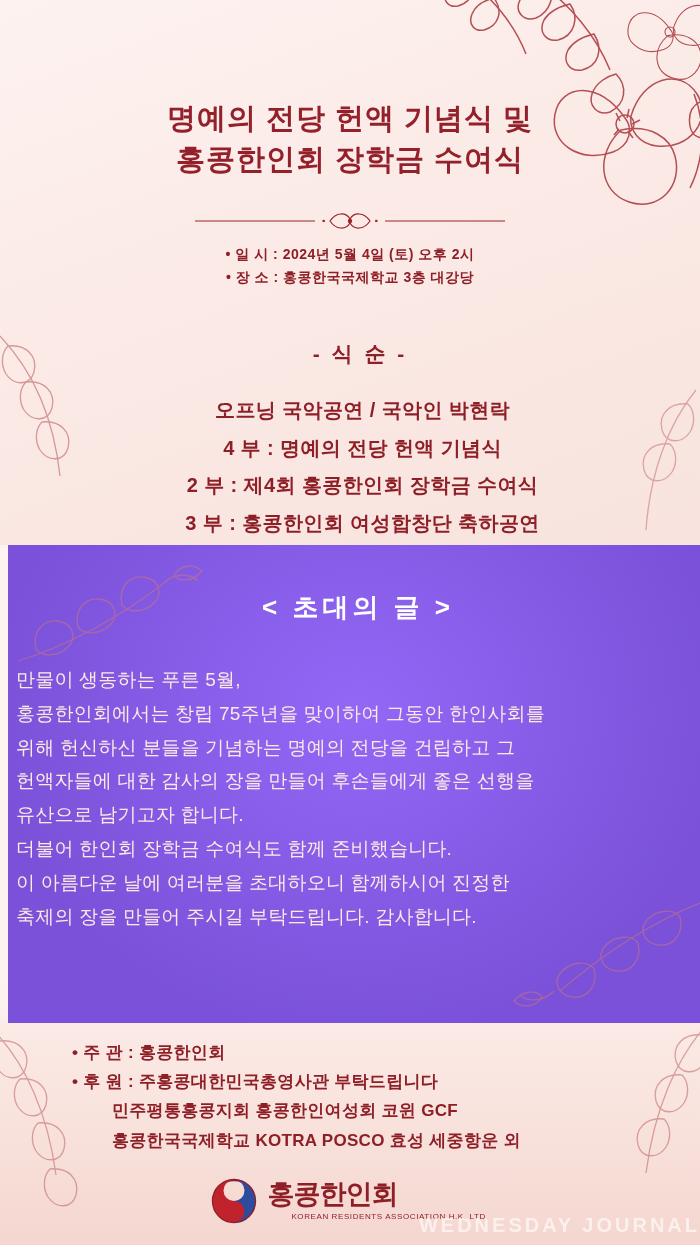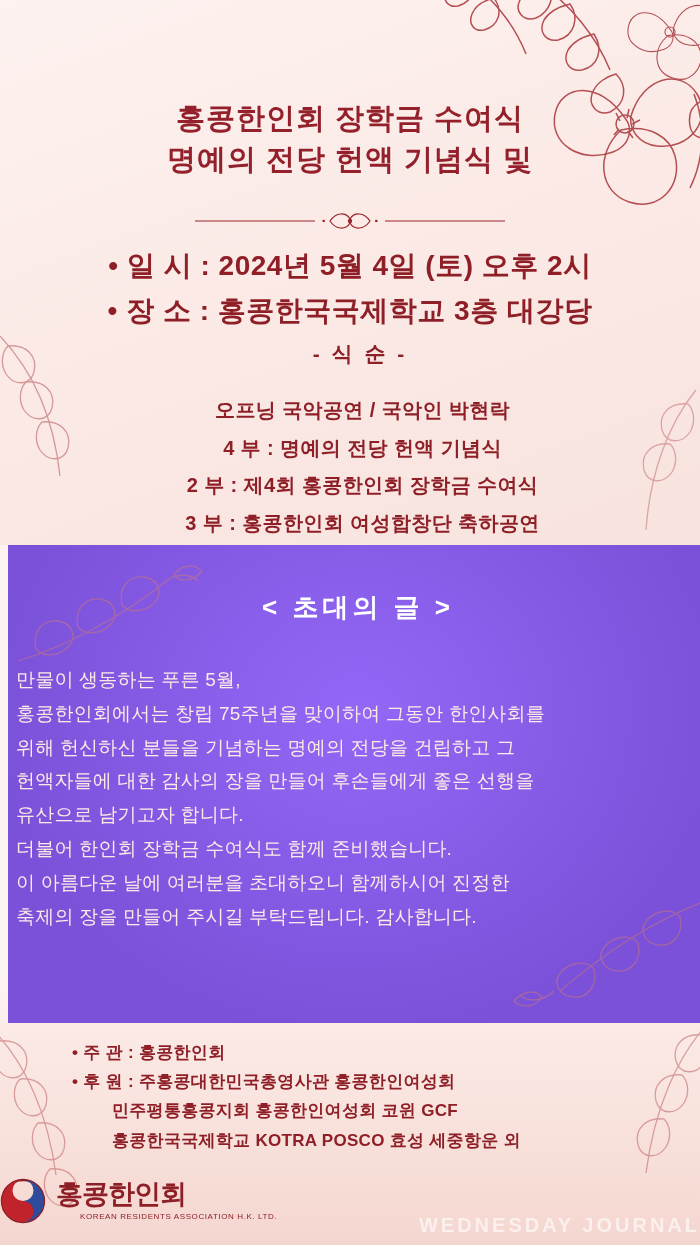--- a/index.html
+++ b/index.html
@@ -47,21 +47,21 @@
   }
 
   .divider {
     position:absolute; left:0; top:206px; width:700px; height:30px; z-index:4;
   }
 
   .info {
     position:absolute; left:0; top:243px; width:700px; text-align:center; z-index:4;
   }
   .info-row {
-    font-size:28px; font-weight:bold; color:#8e1f27; line-height:1.62;
+    font-size:14px; font-weight:bold; color:#8e1f27; line-height:1.62;
     letter-spacing:.5px;
   }
   .bullet { color:#8e1f27; }
 
   .program-title {
     position:absolute; left:10px; top:340px; width:700px; text-align:center; z-index:4;
     font-size:21px; font-weight:bold; color:#8e1f27; letter-spacing:3px;
   }
   .program {
     position:absolute; left:0; top:392px; width:700px; text-align:center; z-index:4;padding-left:25px;
@@ -103,21 +103,21 @@
   }
   .sp-row {
     font-size:17px; font-weight:bold; color:#8e1f27; line-height:1.72;
     letter-spacing:.3px;
   }
   .sp-indent { padding-left:40px; }
 
   
   .logo-wrap {
     position:absolute; left:0; top:1178px; width:700px; z-index:5;
-    display:flex; align-items:center; gap:10px;
+    display:flex; align-items:center; justify-content:center; gap:10px;
   }
   .logo-text-block { text-align:left; }
   .logo-kr {
     font-size:27px; font-weight:bold; color:#8e1f27; letter-spacing:-1px; line-height:1;
   }
   .logo-en {
     font-size:8px; font-weight:normal; color:#8e1f27; letter-spacing:.6px; margin-top:4px;padding-left:24px;
   }
   .watermark {
     position:absolute; left:0; top:1214px; width:700px; text-align:right;
@@ -181,22 +181,22 @@
 
     <svg class="flora" style="right:-6px; top:380px;" width="130" height="170" viewBox="0 0 130 170">
       <g fill="none" stroke="#b8565a" stroke-width="1.3" opacity="0.45">
         <path d="M120,10 C92,44 74,94 70,150"></path>
         <path d="M112,24 C94,22 82,34 86,50 C90,64 106,64 114,52 C120,42 118,30 112,24Z"></path>
         <path d="M94,64 C76,62 64,74 68,90 C72,104 88,104 96,92 C102,82 100,70 94,64Z"></path>
       </g>
     </svg>
 
     <div class="title-wrap">
+      <div class="title-line">명예의 전당 헌액 기념식 및</div>
       <div class="title-line">홍콩한인회 장학금 수여식</div>
-      <div class="title-line">명예의 전당 헌액 기념식 및</div>
     </div>
 
     <svg class="divider" viewBox="0 0 700 30">
       <g stroke="#9b2228" fill="none" stroke-width="1.2">
         <line x1="195" y1="15" x2="315" y2="15"></line>
         <line x1="385" y1="15" x2="505" y2="15"></line>
         <path d="M330,15 C336,6 346,6 350,13 C354,6 364,6 370,15 C364,24 354,24 350,17 C346,24 336,24 330,15Z"></path>
         <circle cx="350" cy="15" r="2.2" fill="#9b2228" stroke="none"></circle>
         <path d="M322,15 C326,11 326,19 322,15Z" fill="#9b2228" stroke="none"></path>
         <path d="M378,15 C374,11 374,19 378,15Z" fill="#9b2228" stroke="none"></path>
@@ -282,21 +282,21 @@
     </svg>
   </div>
 
   <div class="sponsors">
     <div class="sp-row">
       <span>•</span>
       <span>주 관 : 홍콩한인회</span>
     </div>
     <div class="sp-row">
       <span>•</span>
-      <span>후 원 : 주홍콩대한민국총영사관  홍콩한인여성회</span>
+      <span>후 원 : 주홍콩대한민국총영사관  부탁드립니다</span>
     </div>
     <div class="sp-row sp-indent">민주평통홍콩지회  홍콩한인여성회  코윈  GCF</div>
     <div class="sp-row sp-indent">홍콩한국국제학교  KOTRA  POSCO  효성  세중항운 외</div>
   </div>
 
   <div class="logo-wrap">
     <svg width="46" height="46" viewBox="0 0 46 46">
       <circle cx="23" cy="23" r="21" fill="none" stroke="#8e1f27" stroke-width="2.4"></circle>
       <path d="M23 2 A21 21 0 0 1 23 44 A10.5 10.5 0 0 1 23 23 A10.5 10.5 0 0 0 23 2Z" fill="#2f4b9b"></path>
       <path d="M23 2 A21 21 0 0 0 23 44 A10.5 10.5 0 0 0 23 23 A10.5 10.5 0 0 1 23 2Z" fill="#c0232b"></path>

